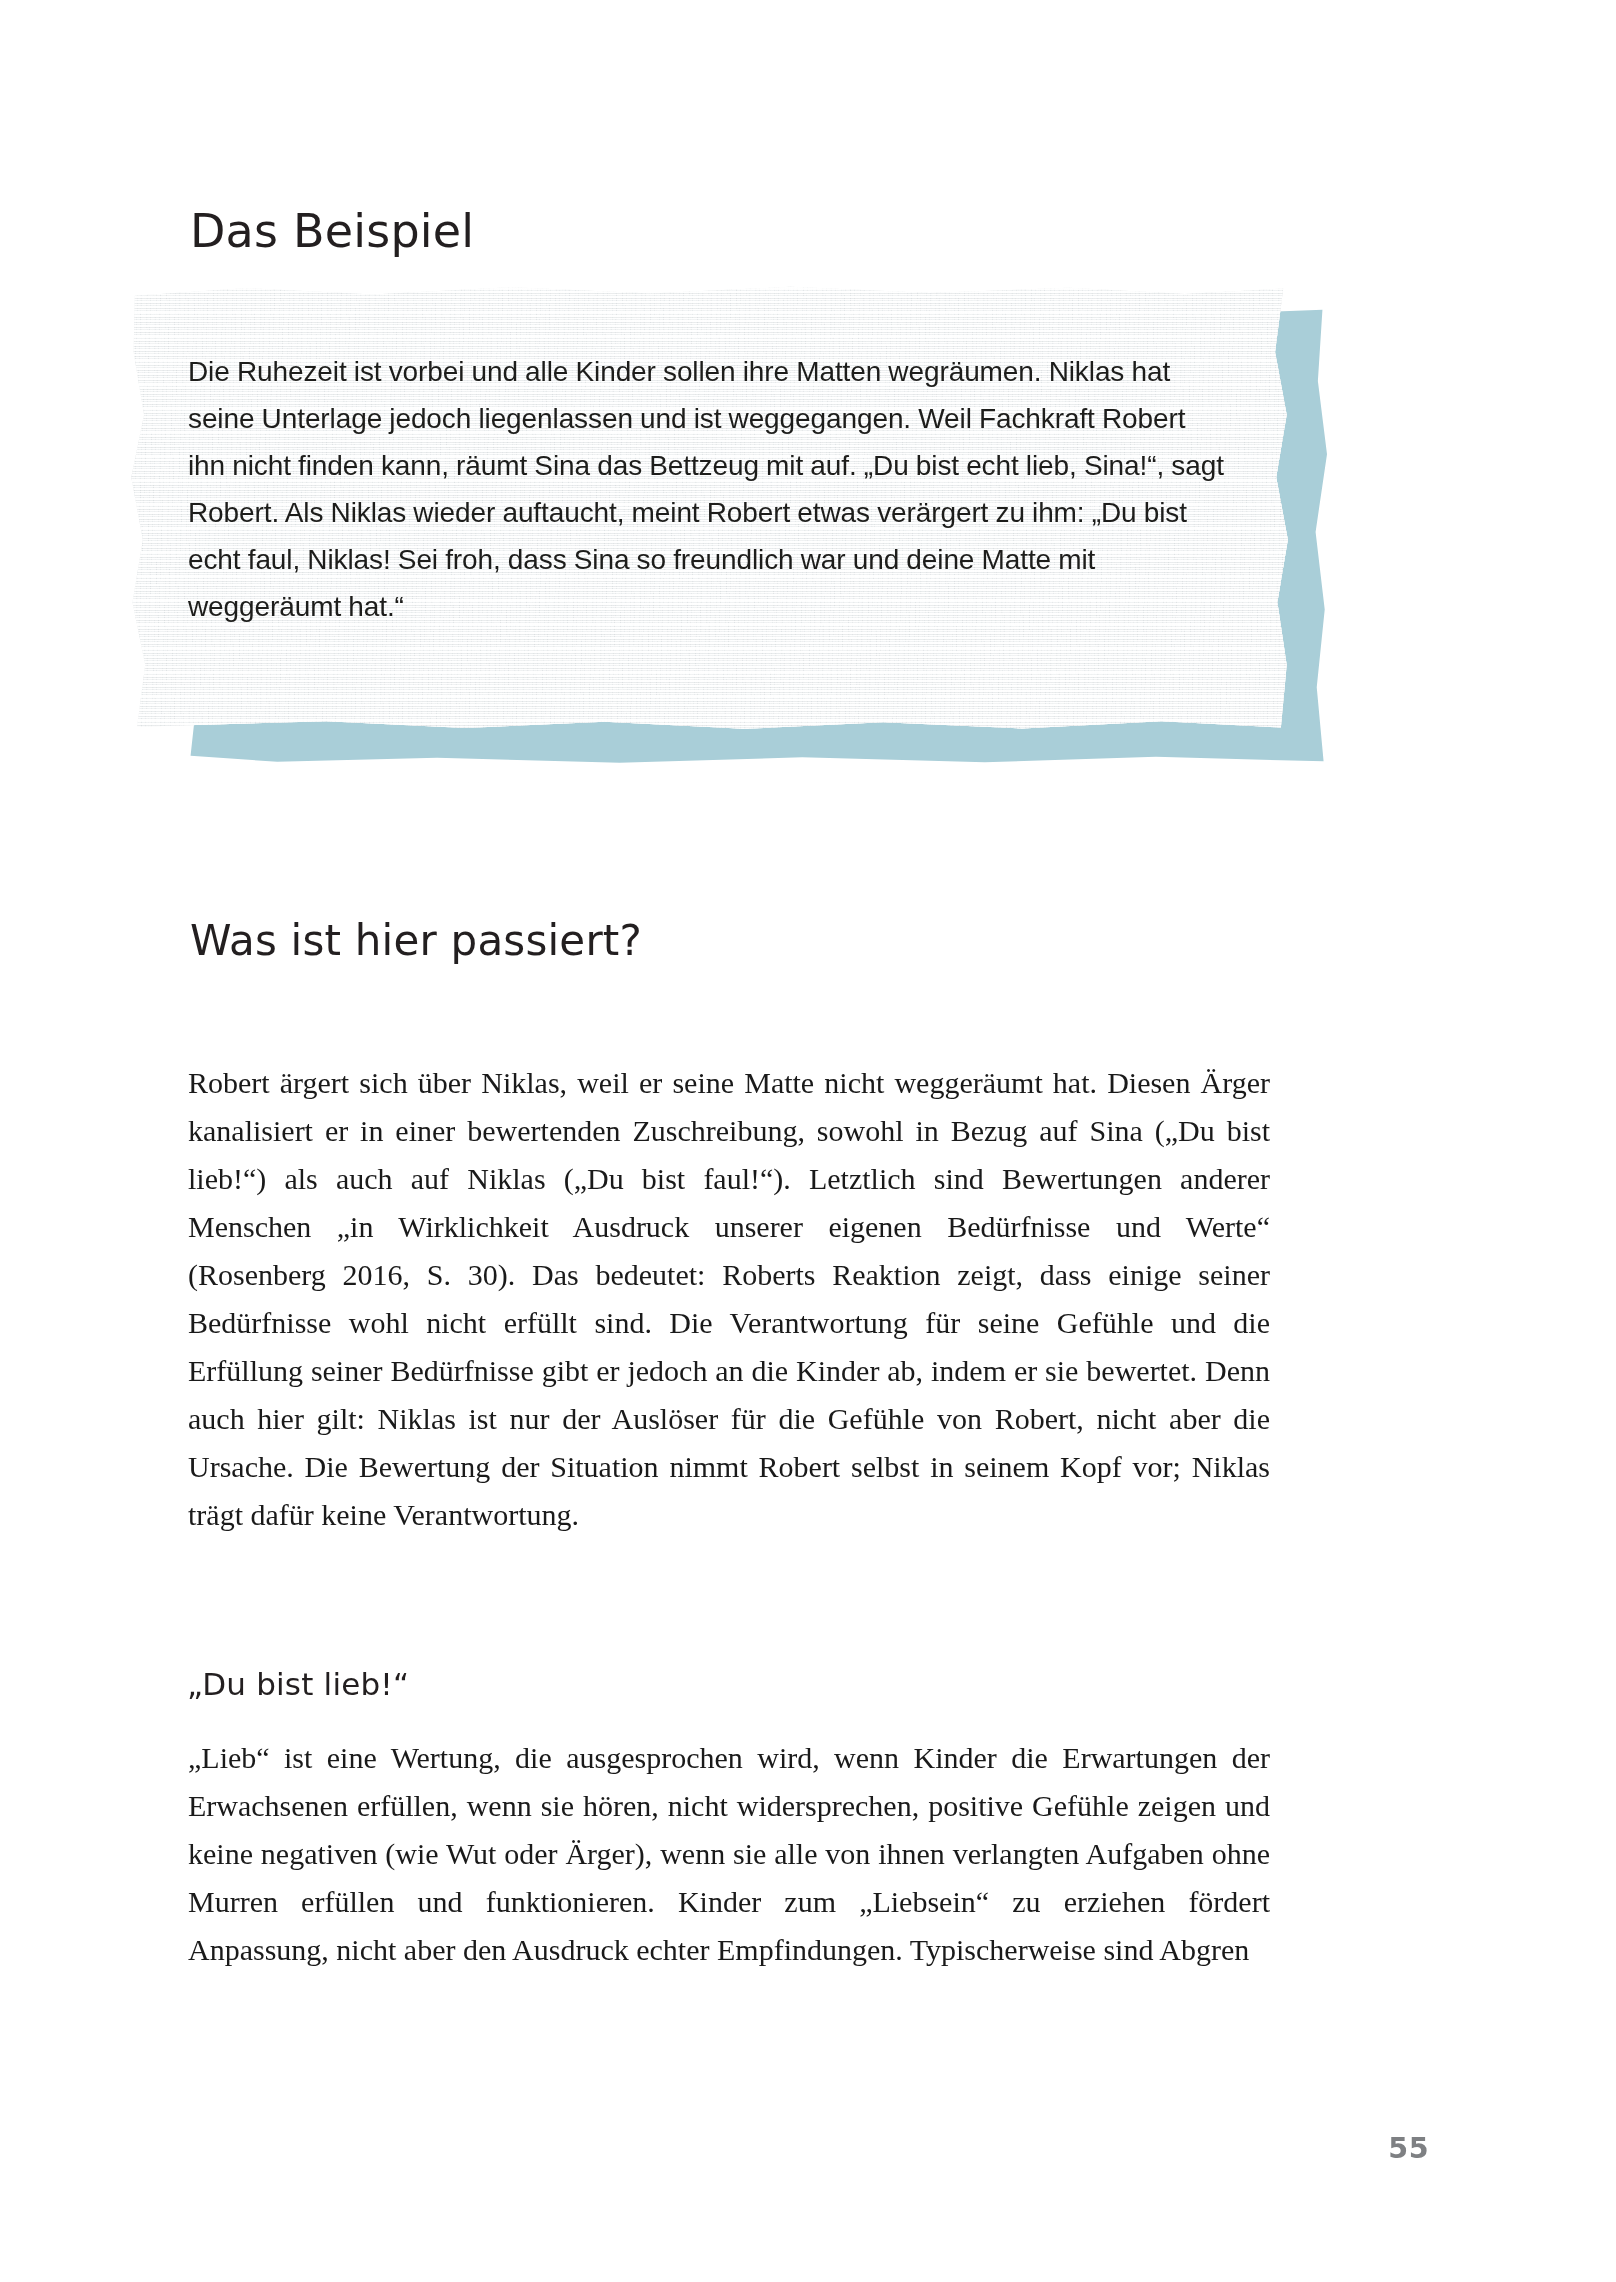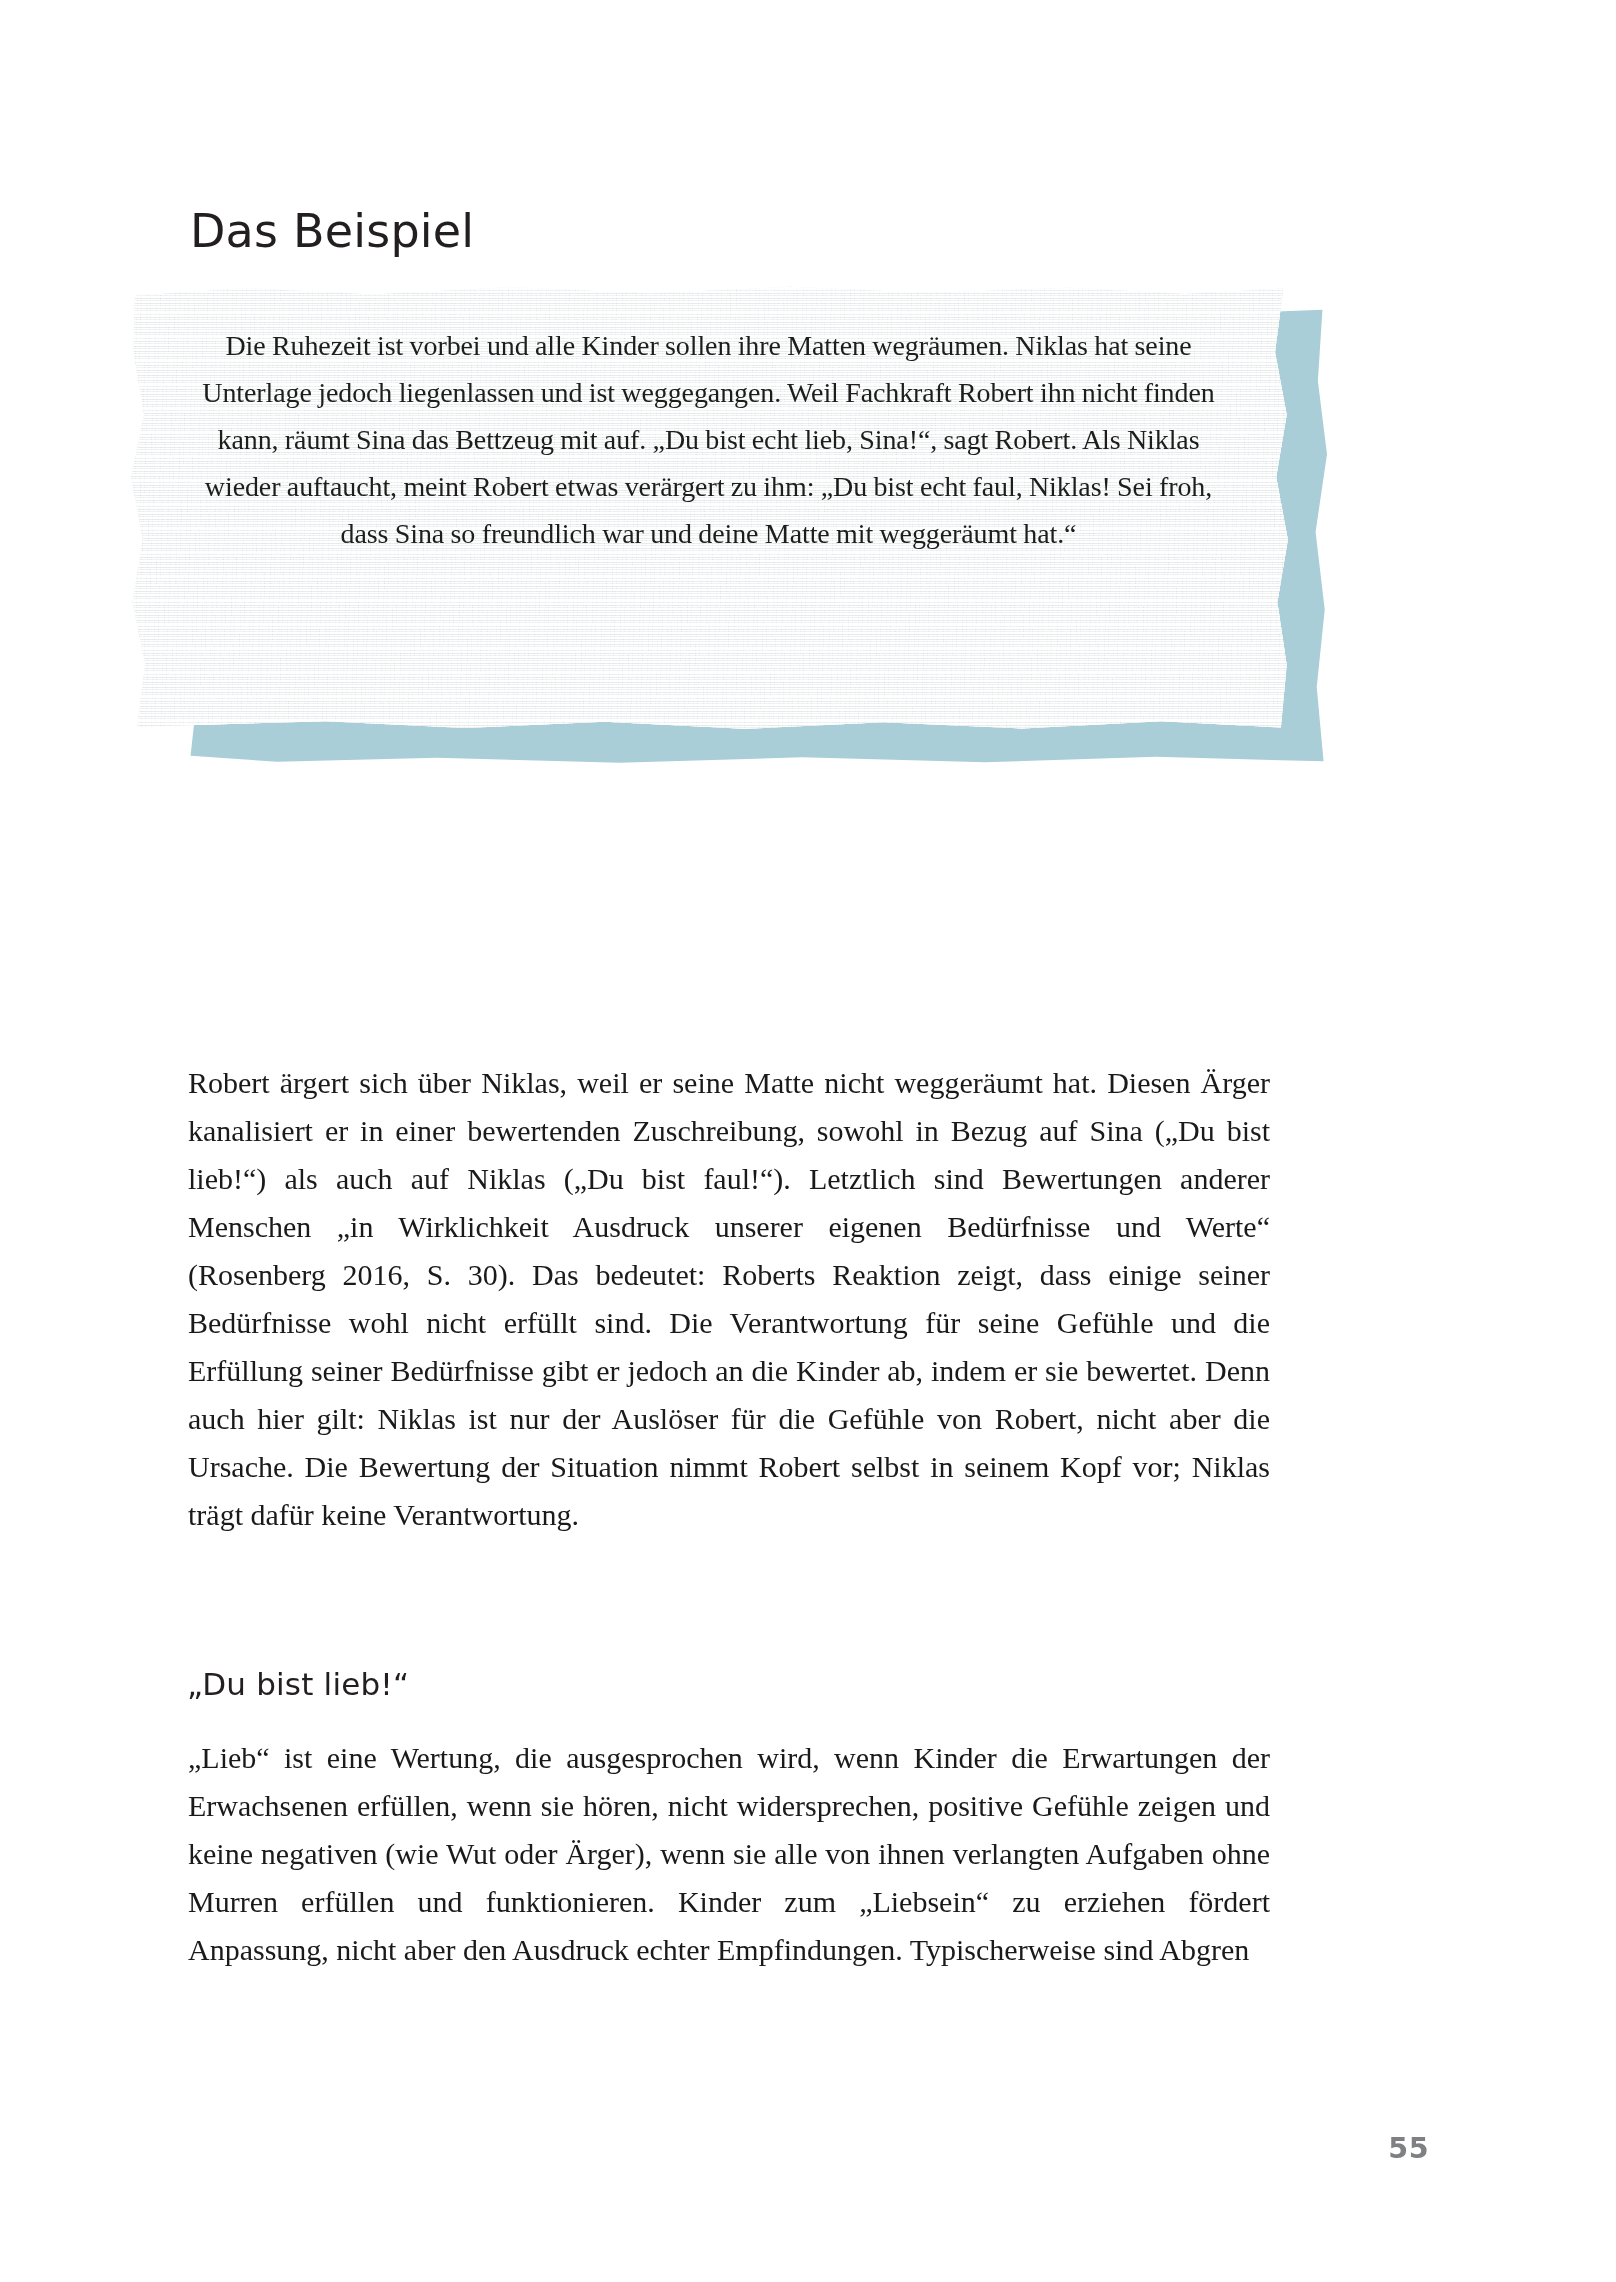--- a/index.html
+++ b/index.html
@@ -125,29 +125,28 @@
       69% 1.8%, 81% 0.6%, 91% 2.0%, 99.5% 0.8%,
       98.8% 15%, 99.8% 29%, 98.9% 43%, 99.9% 57%, 99.0% 71%, 99.8% 85%, 99.3% 99.0%,
       89% 97.6%, 77% 99.2%, 65% 97.8%, 53% 99.3%, 41% 97.7%, 29% 99.1%, 17% 97.6%, 0.7% 98.8%,
       1.4% 85%, 0.3% 71%, 1.2% 57%, 0.2% 43%, 1.3% 29%, 0.4% 15%
     );
   }
 
   .example-text {
     position: absolute;
     left: 59px;
-    top: 37px;
+    top: 63px;
     width: 1041px;
-    font-family: Liberation Serif, serif;
+    font-family: Liberation Sans, sans-serif;
     font-size: 28px;
     line-height: 47px;
     color: #1d1d1b;
     letter-spacing: -0.1px;
     word-spacing: -0.5px;
-    text-align: center;
   }
 
   
   .body-block {
     position: absolute;
     left: 188px;
     width: 1082px;
     font-family: "Liberation Serif", serif;
     font-size: 30px;
     line-height: 48px;
@@ -181,20 +180,21 @@
 
   <h1 class="heading-sans" id="page-title">Das Beispiel</h1>
 
   <div class="example-wrap">
     <div class="example-shadow"></div>
     <div class="example-paper">
       <div class="example-text">Die Ruhezeit ist vorbei und alle Kinder sollen ihre Matten wegräu­men. Niklas hat seine Unterlage jedoch liegenlassen und ist wegge­gangen. Weil Fachkraft Robert ihn nicht finden kann, räumt Sina das Bettzeug mit auf. „Du bist echt lieb, Sina!“, sagt Robert. Als Niklas wieder auftaucht, meint Robert etwas verärgert zu ihm: „Du bist echt faul, Niklas! Sei froh, dass Sina so freundlich war und deine Matte mit weggeräumt hat.“</div>
     </div>
   </div>
 
+  <h2 class="heading-sans" id="section-heading">Was ist hier passiert?</h2>
 
   <p class="body-block" id="paragraph-main">Robert ärgert sich über Niklas, weil er seine Matte nicht weggeräumt hat. Diesen Ärger kanalisiert er in einer bewertenden Zuschreibung, sowohl in Bezug auf Sina („Du bist lieb!“) als auch auf Niklas („Du bist faul!“). Letztlich sind Bewertungen anderer Menschen „in Wirklichkeit Aus­druck unserer eigenen Bedürfnisse und Werte“ (Rosenberg 2016, S. 30). Das bedeutet: Roberts Reaktion zeigt, dass einige seiner Bedürfnisse wohl nicht erfüllt sind. Die Verantwortung für seine Gefühle und die Erfüllung seiner Bedürfnisse gibt er jedoch an die Kinder ab, indem er sie bewertet. Denn auch hier gilt: Niklas ist nur der Auslöser für die Gefühle von Ro­bert, nicht aber die Ursache. Die Bewertung der Situation nimmt Robert selbst in seinem Kopf vor; Niklas trägt dafür keine Verantwortung.</p>
 
   <h3 class="heading-sans" id="subsection-heading">„Du bist lieb!“</h3>
 
   <p class="body-block" id="paragraph-lieb">„Lieb“ ist eine Wertung, die ausgesprochen wird, wenn Kinder die Erwar­tungen der Erwachsenen erfüllen, wenn sie hören, nicht widersprechen, positive Gefühle zeigen und keine negativen (wie Wut oder Ärger), wenn sie alle von ihnen verlangten Aufgaben ohne Murren erfüllen und funk­tionieren. Kinder zum „Liebsein“ zu erziehen fördert Anpassung, nicht aber den Ausdruck echter Empfindungen. Typischerweise sind Abgren­</p>
 
   <div id="page-number">55</div>
 
 </div>

